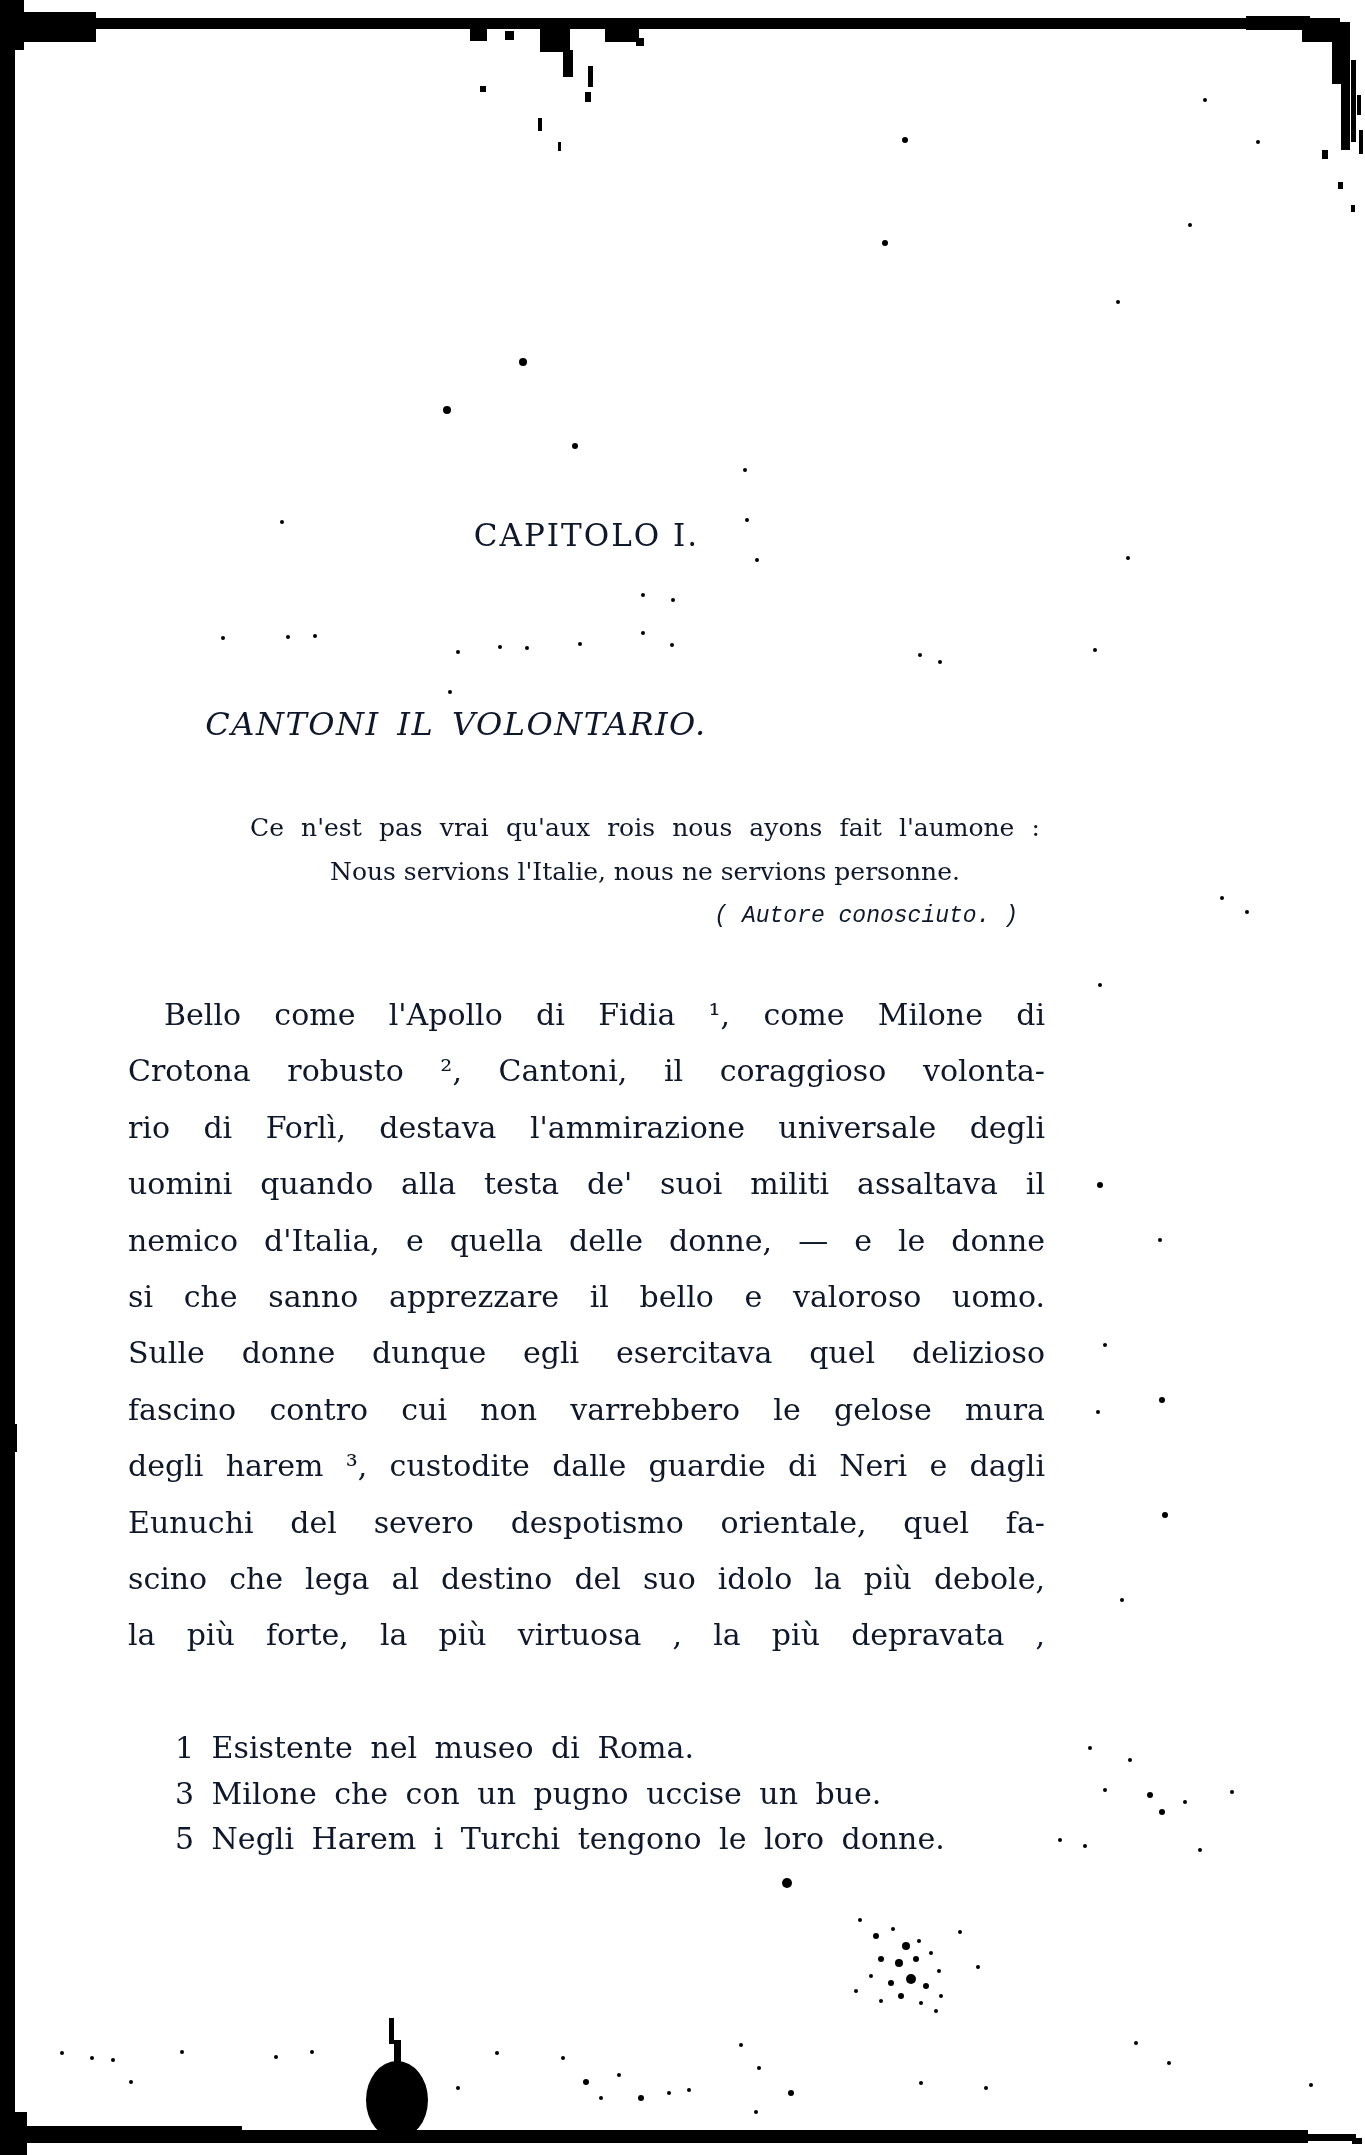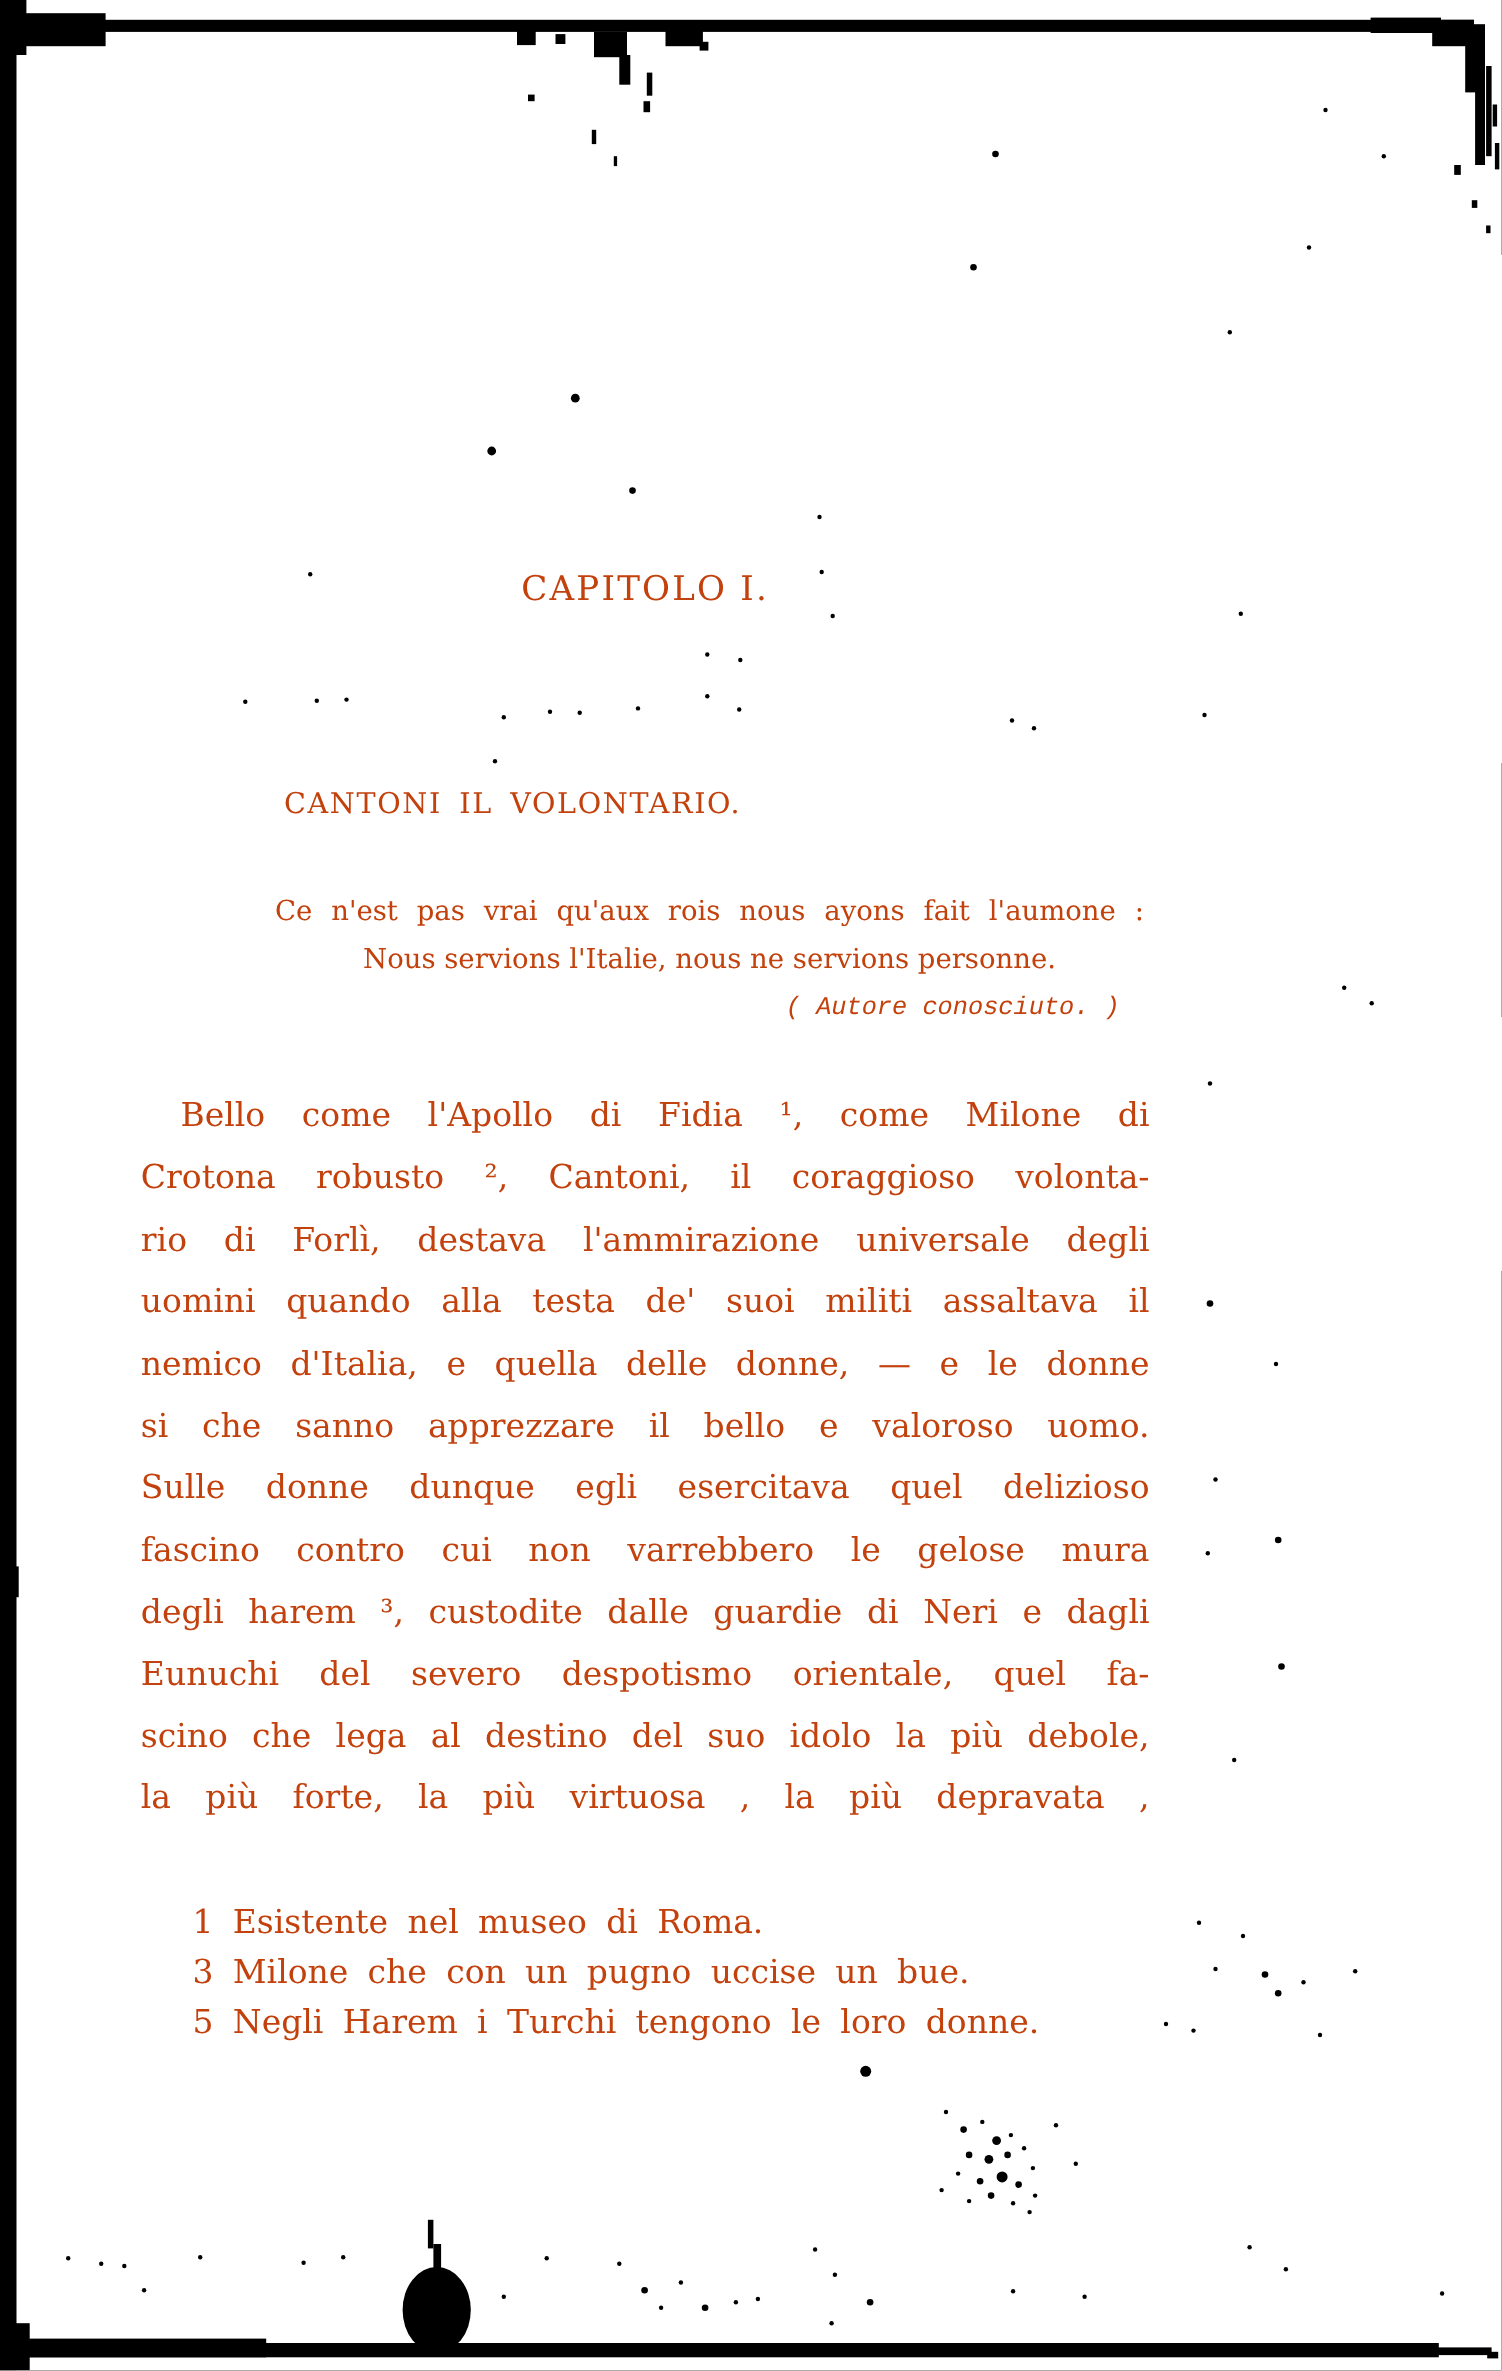--- a/index.html
+++ b/index.html
@@ -1,34 +1,34 @@
 <!DOCTYPE html>
 <html><head>
 <meta charset="utf-8">
 <style>
   html,body{margin:0;padding:0;background:#6e6e6e;}
   .page{
     position:relative;
     width:1365px;height:2155px;
     margin:0 auto;
     background:#ffffff;
-    color:#c2410c;
+    color:#0f172a;
     font-family:"DejaVu Serif","Liberation Serif",serif;
     overflow:hidden;
   }
   
   .chapter{
     position:absolute;top:518px;left:128px;width:917px;margin:0;
     font-size:31px;font-weight:normal;letter-spacing:2px;
     line-height:1.1;text-align:center;white-space:nowrap;
   }
   .section{
-    position:absolute;top:699px;left:128px;width:640px;margin:18px;
-    font-size:26px;font-weight:normal;letter-spacing:1.5px;word-spacing:6px;
-    line-height:1.1;text-align:center;white-space:nowrap;
+    position:absolute;top:699px;left:128px;width:640px;margin:8px;
+    font-size:32px;font-weight:normal;letter-spacing:1.5px;word-spacing:6px;
+    line-height:1.1;text-align:center;white-space:nowrap;font-style:italic;
   }
   .epigraph{
     position:absolute;top:806px;left:250px;width:790px;
     font-size:25px;line-height:44px;
   }
   .ep-just{height:44px;overflow:hidden;text-align:justify;}
   .ep-just::after{content:"";display:inline-block;width:100%;height:0;}
   .ep-center{text-align:center;}
   .ep-attr{text-align:right;padding-right:22px;font-style:italic;font-size:23px;font-family:Liberation Mono, monospace;}
   .bodytext{

